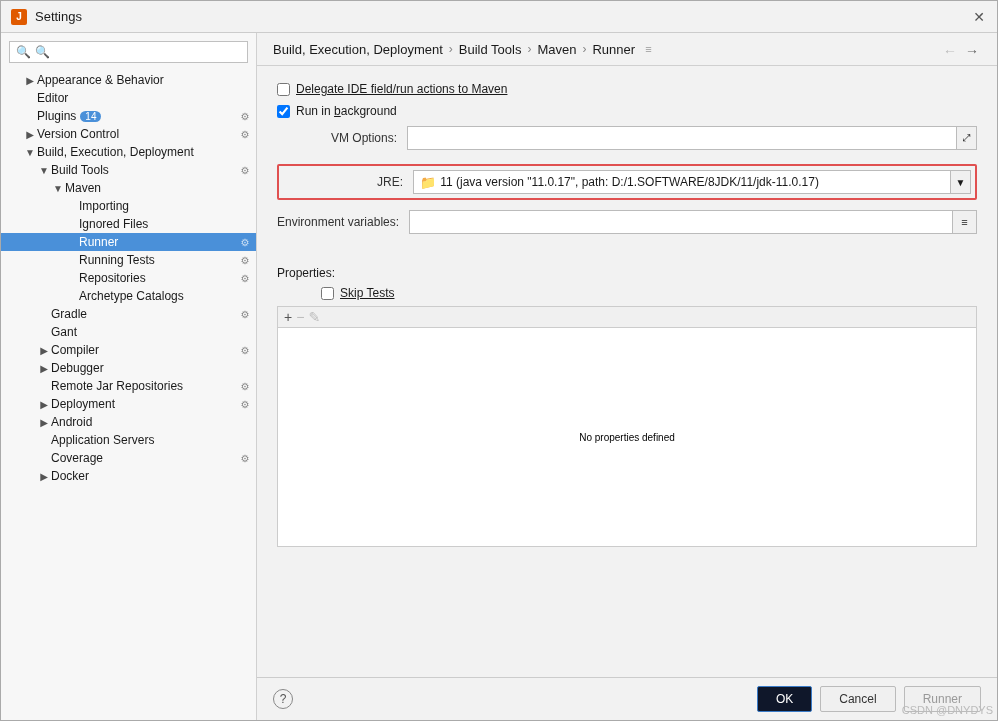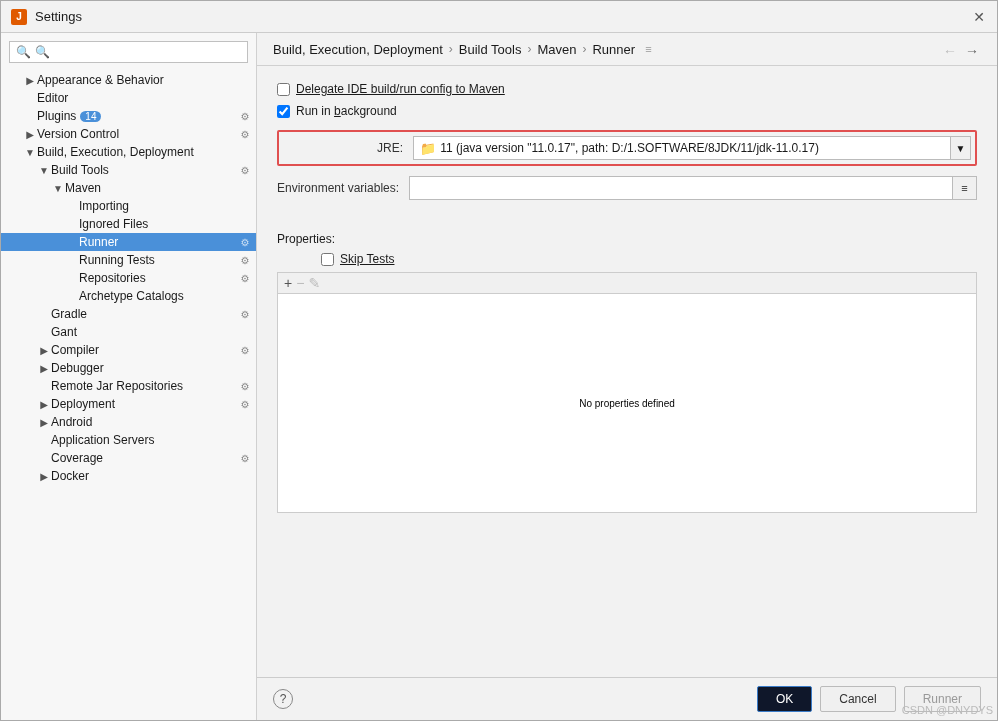--- a/index.html
+++ b/index.html
@@ -603,30 +603,35 @@
         <div class="nav-arrows">
           <span class="nav-arrow disabled">←</span>
           <span class="nav-arrow">→</span>
         </div>
       </div>
 
       <div class="settings-content">
 
         <div class="checkbox-row">
           <input type="checkbox" id="delegate-cb" style="">
-          <label for="delegate-cb" class="checkbox-label underline">Delegate IDE build/run config to Maven</label>
+          <label for="delegate-cb" class="checkbox-label underline">Delegate IDE field/run actions to Maven</label>
         </div>
 
         <div class="checkbox-row">
           <input type="checkbox" id="run-bg-cb" checked="" style="">
           <label for="run-bg-cb" class="checkbox-label">
             Run in <span class="underline">b</span>ackground
           </label>
         </div>
 
+        <div class="form-row">
+          <span class="field-label">VM Options:</span>
+          <input class="field-input" type="text" value="" style="">
+          <button class="expand-btn">⤢</button>
+        </div>
 
         <div class="jre-row">
           <div class="jre-outer">
             <div class="jre-inner">
               <span class="jre-field-label">JRE:</span>
               <div class="jre-select-wrap">
                 <div class="jre-select-display">
                   <span class="folder-icon">📁</span>
                   <span>11 (java version "11.0.17", path: D:/1.SOFTWARE/8JDK/11/jdk-11.0.17)</span>
                 </div>

